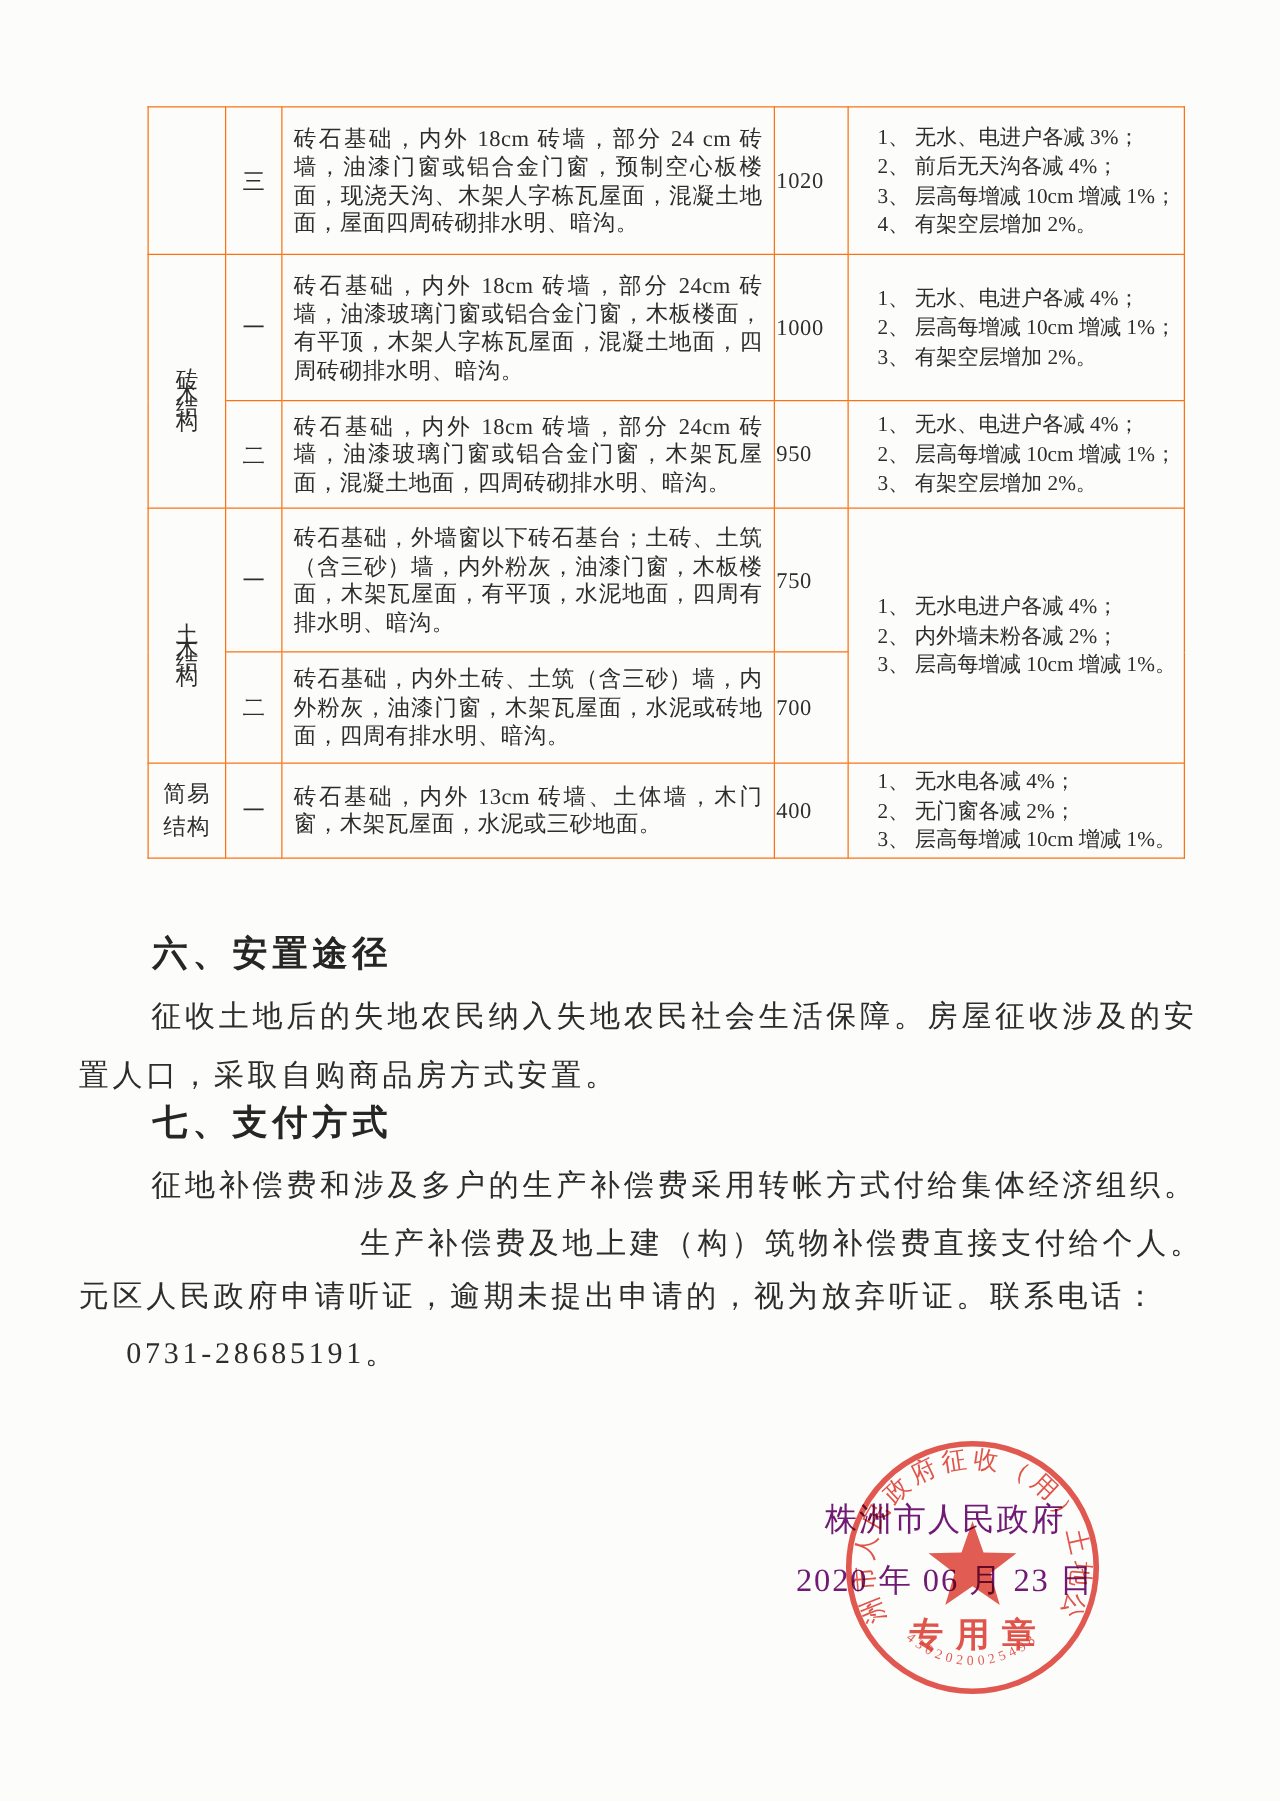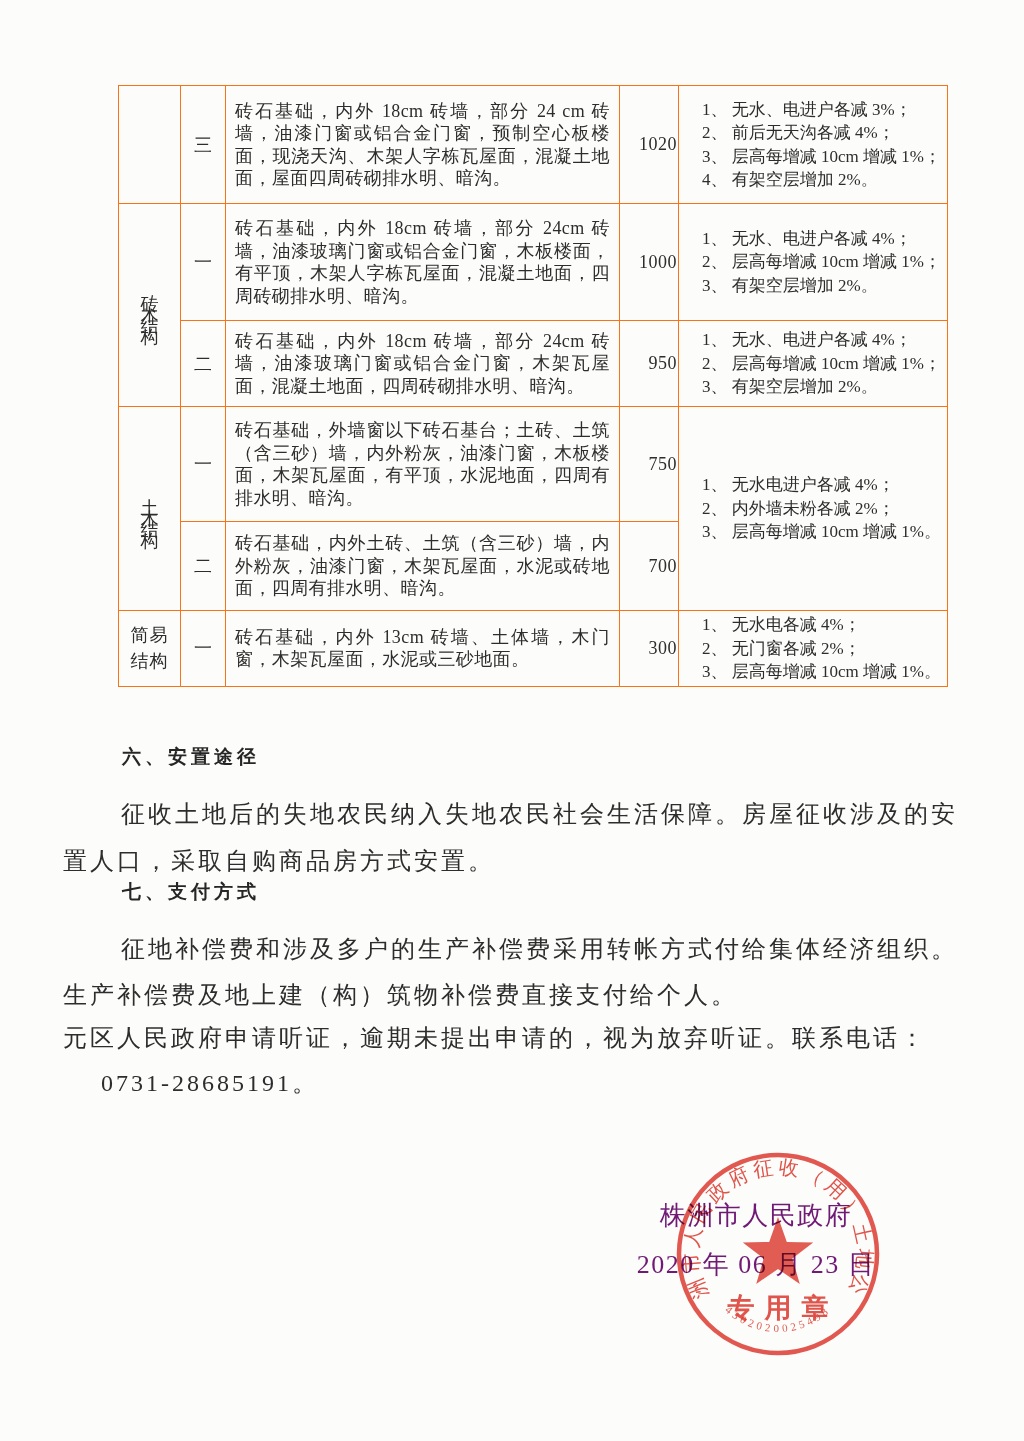--- a/index.html
+++ b/index.html
@@ -11,27 +11,27 @@
   table.comp td{border:1px solid #f97316;vertical-align:middle;overflow:hidden;}
   col.c-cat{width:62px;} col.c-grade{width:45px;} col.c-desc{width:394px;}
   col.c-price{width:59px;} col.c-notes{width:265px;}
   tr.r1{height:118px;} tr.r2{height:117px;} tr.r3{height:86px;}
   tr.r4{height:115px;} tr.r5{height:89px;} tr.r6{height:67px;margin-left:48px;}
   td.cat{text-align:center;font-size:18px;letter-spacing:1px;}
   td.cat .vert{writing-mode:vertical-lr;letter-spacing:0.62em;display:inline-block;}
   td.cat .wrap2{display:inline-block;width:42px;line-height:26px;}
   td.grade{text-align:center;font-size:18px;}
   td.desc{font-size:18px;line-height:22.5px;padding:3px 9px;text-align:justify;letter-spacing:0.4px;}
-  td.price{text-align:right;font-size:18px;letter-spacing:0.5px;}
+  td.price{text-align:left;font-size:18px;letter-spacing:0.5px;}
   td.notes{font-size:17px;line-height:23.5px;padding:2px 6px 2px 23px;}
   td.notes .nline{white-space:nowrap;}
   
   .tline{position:absolute;font-size:24px;letter-spacing:3px;white-space:nowrap;}
   .heading{position:absolute;font-family:"Liberation Sans",sans-serif;font-weight:bold;
-           font-size:19px;letter-spacing:4px;white-space:nowrap;color:#262626;}
+           font-size:28px;letter-spacing:4px;white-space:nowrap;color:#262626;}
   .para{position:absolute;left:63px;width:900px;}
   .para .pl{font-size:24px;letter-spacing:3px;white-space:nowrap;}
   .ind{padding-left:58px;}
   .u{border-bottom:2px solid #3a3a3a;padding:0 11px;}
   
   .sig{position:absolute;left:606px;width:300px;text-align:center;white-space:nowrap;
        font-size:26px;letter-spacing:1.5px;color:#701a75;}
   
   svg.seal{position:absolute;left:674px;top:1150px;mix-blend-mode:multiply;opacity:0.93;}
   svg.seal text{font-family:"Liberation Serif",serif;}
@@ -102,41 +102,41 @@
         <td class="grade">二</td>
         <td class="desc">砖石基础，内外土砖、土筑（含三砂）墙，内外粉灰，油漆门窗，木架瓦屋面，水泥或砖地面，四周有排水明、暗沟。</td>
         <td class="price">700</td>
       </tr>
       <tr class="r6">
         <td class="cat">
           <span class="wrap2">简易结构</span>
         </td>
         <td class="grade">一</td>
         <td class="desc">砖石基础，内外 13cm 砖墙、土体墙，木门窗，木架瓦屋面，水泥或三砂地面。</td>
-        <td class="price">300</td>
+        <td class="price">400</td>
         <td class="notes">
           <div class="nline">1、 无水电各减 4%；</div>
           <div class="nline">2、 无门窗各减 2%；</div>
           <div class="nline">3、 层高每增减 10cm 增减 1%。</div>
         </td>
       </tr>
     </tbody>
   </table>
 
 
   <div class="heading" style="left:122px;top:744px;">六、安置途径</div>
   <div class="para" style="top:791px;">
     <div class="pl ind" style="line-height:47px;">征收土地后的失地农民纳入失地农民社会生活保障。房屋征收涉及的安</div>
     <div class="pl" style="line-height:47px;">置人口，采取自购商品房方式安置。</div>
   </div>
 
   <div class="heading" style="left:122px;top:879px;">七、支付方式</div>
   <div class="para" style="top:926px;">
     <div class="pl ind" style="line-height:46px;">征地补偿费和涉及多户的生产补偿费采用转帐方式付给集体经济组织。</div>
-    <div class="pl" style="line-height:46px;">生产补偿费及地上建（构）筑物补偿费直接支付给个人。</div>
+    <div class="pl" style="line-height:46px;text-align:right;">生产补偿费及地上建（构）筑物补偿费直接支付给个人。</div>
   </div>
 
   <div class="para" style="top:1016px;">
     <div class="pl" style="line-height:45px;">元区人民政府申请听证，逾期未提出申请的，视为放弃听证。联系电话：</div>
     <div class="pl" style="line-height:45px;margin-left:38px;">0731-28685191。</div>
   </div>
 
   <div class="sig" style="top:1198px;">株洲市人民政府</div>
   <div class="sig" style="top:1247px;">2020 年 06 月 23 日</div>
 

